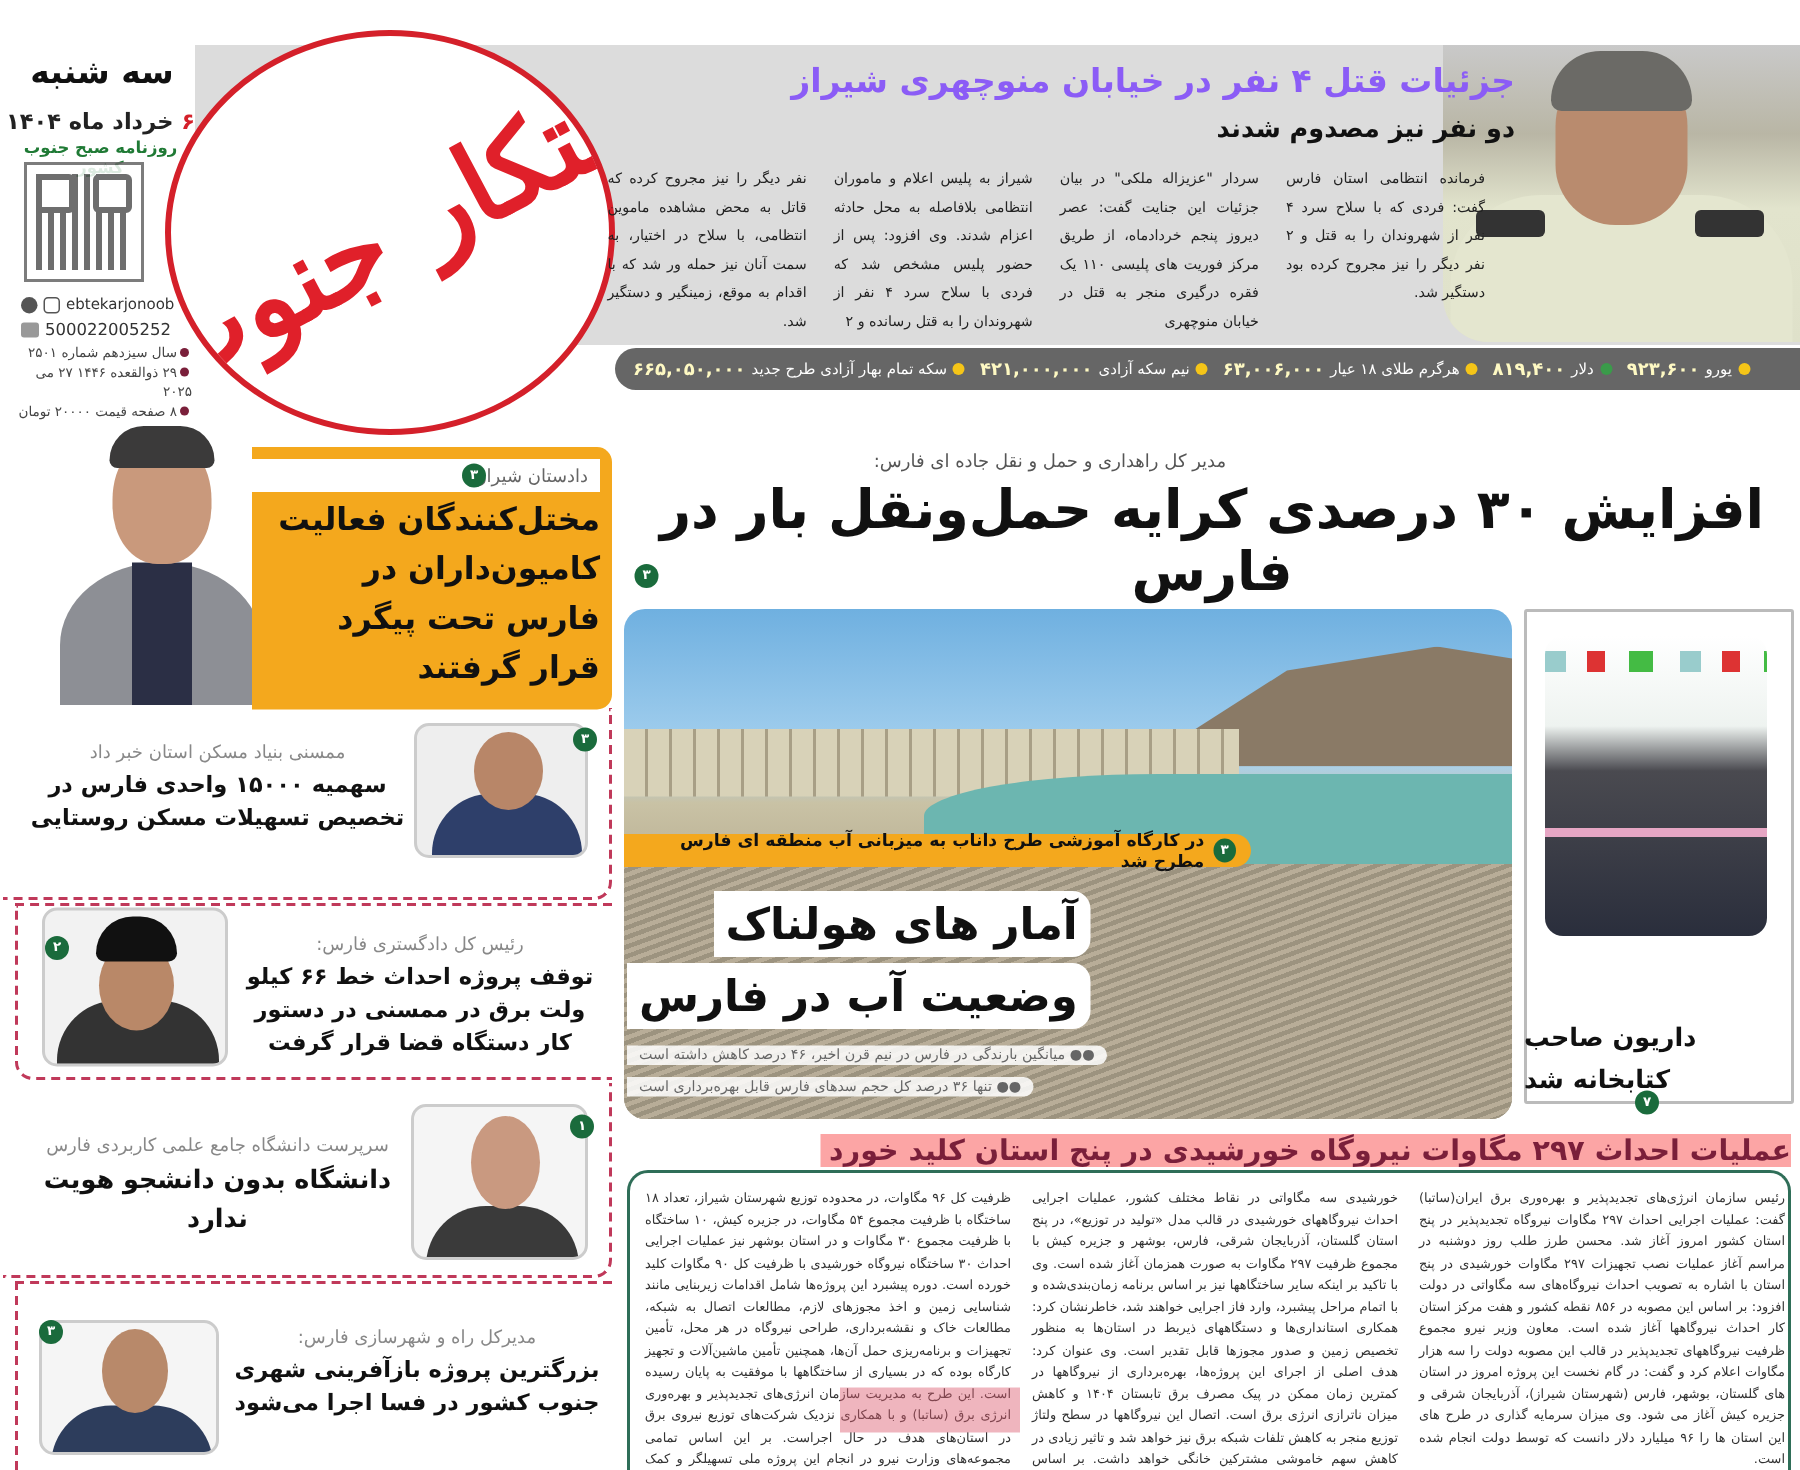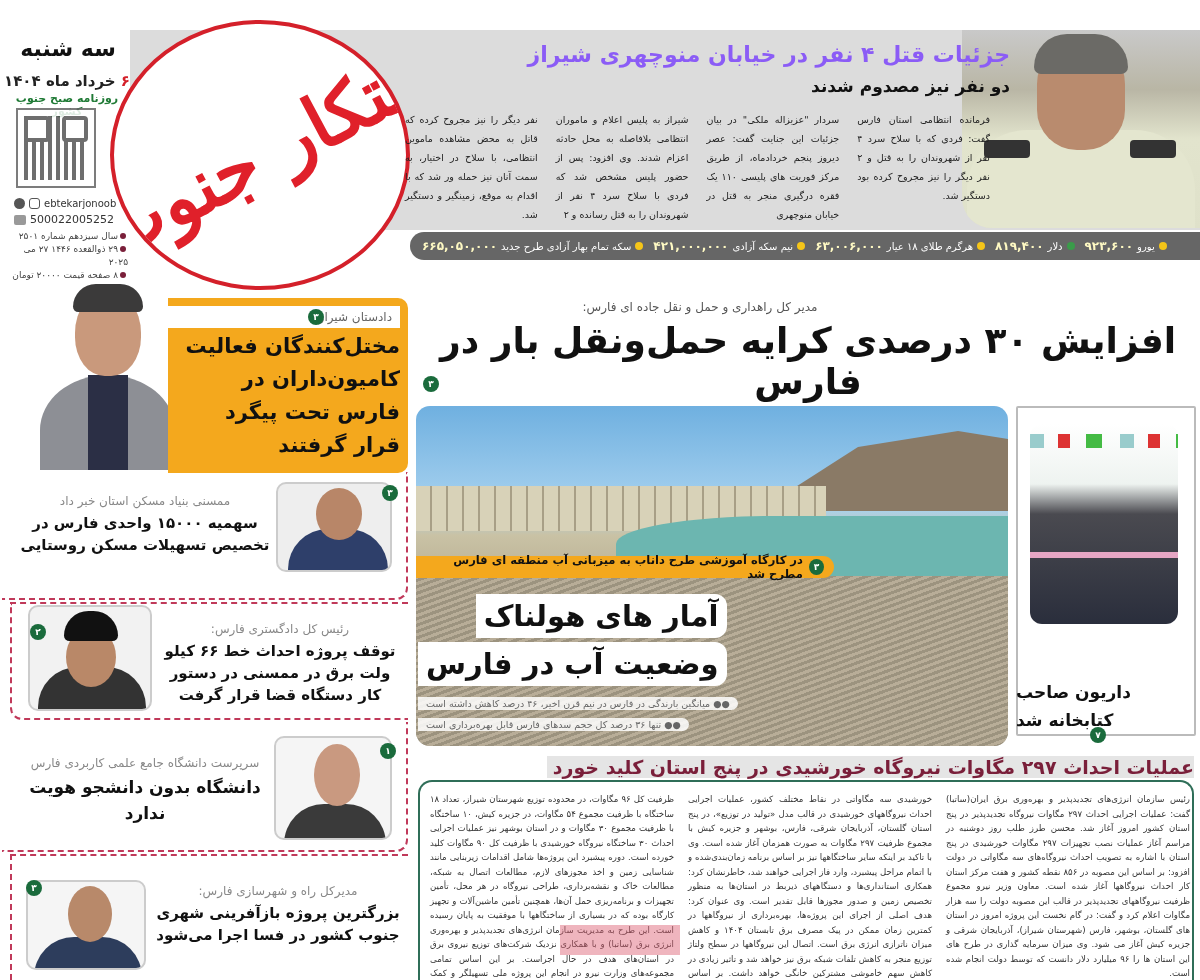--- a/index.html
+++ b/index.html
@@ -70,21 +70,21 @@
 .dam-banner{position:absolute;left:416px;top:556px;width:418px;height:22px;background:#f4a81d;border-radius:0 12px 12px 0;direction:rtl;font-size:11.5px;font-weight:bold;color:#111;display:flex;align-items:center;gap:6px;padding-right:10px;}
 .dam-title{position:absolute;left:418px;top:594px;direction:rtl;font-size:29px;font-weight:bold;color:#111;line-height:44px;}
 .dam-title span{display:inline-block;background:#fff;border-radius:0 12px 12px 0;padding:0 8px;margin-bottom:4px}
 .dam-note{position:absolute;left:418px;direction:rtl;font-size:9.5px;color:#666;background:rgba(255,255,255,.85);border-radius:0 8px 8px 0;padding:1px 8px;}
 
 .r-card{position:absolute;left:1016px;top:406px;width:180px;height:330px;border:2px solid #bbb;border-radius:2px;background:#fff;}
 .r-photo{position:absolute;left:1030px;top:424px;width:148px;height:200px;border-radius:12px;overflow:hidden;background:linear-gradient(180deg,#fff 0%,#eef3f0 30%,#4a4a50 45%,#2a2e3c 100%);}
 .r-title{position:absolute;left:1016px;top:650px;width:180px;text-align:left;direction:rtl;font-size:17px;font-weight:bold;line-height:28px;color:#111;margin-top:28px;}
 .r-badge{position:absolute;left:1090px;top:727px}
 
-.solar-title{position:absolute;right:6px;top:756px;direction:rtl;font-size:19px;font-weight:bold;color:#7a1f3a;background:#e5e5e5;padding-left:6px;}
+.solar-title{position:absolute;right:6px;top:756px;direction:rtl;font-size:19px;font-weight:bold;color:#7a1f3a;background:#fca5a5;padding-left:6px;}
 .solar-frame{position:absolute;left:418px;top:780px;width:776px;height:200px;border:2px solid #2f6e58;border-bottom:none;border-radius:14px 14px 0 0;}
 .solar-cols{position:absolute;left:430px;top:792px;width:760px;display:flex;flex-direction:row-reverse;gap:14px;}
 .solar-cols div{flex:1;direction:rtl;text-align:justify;font-size:8.6px;line-height:14.5px;color:#333;}
 .stamp{position:absolute;left:560px;top:925px;width:120px;height:30px;background:rgba(220,90,110,.45);}
 </style>
 </head>
 <body>
 
 <div class="page">
 

